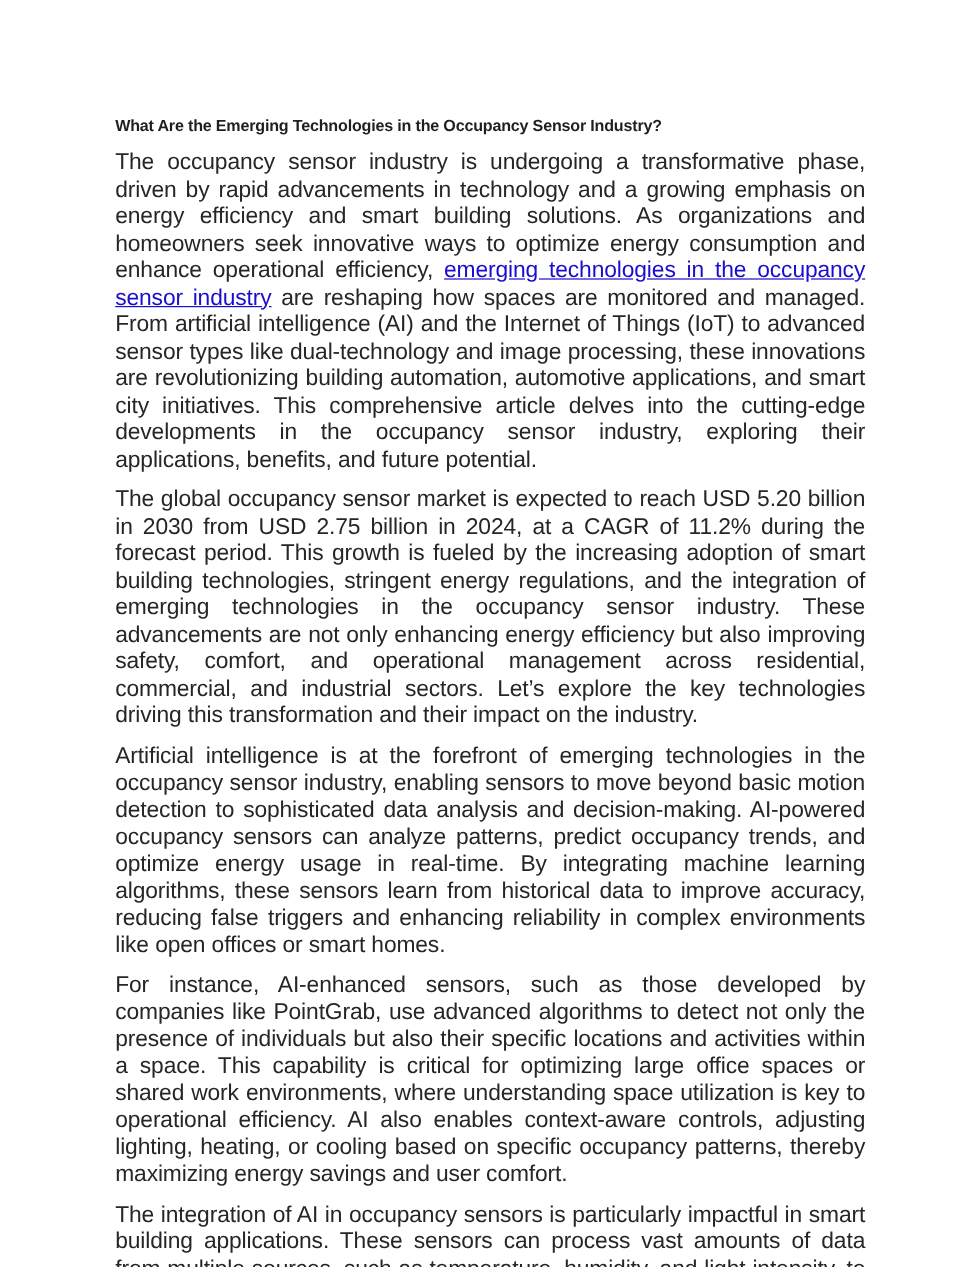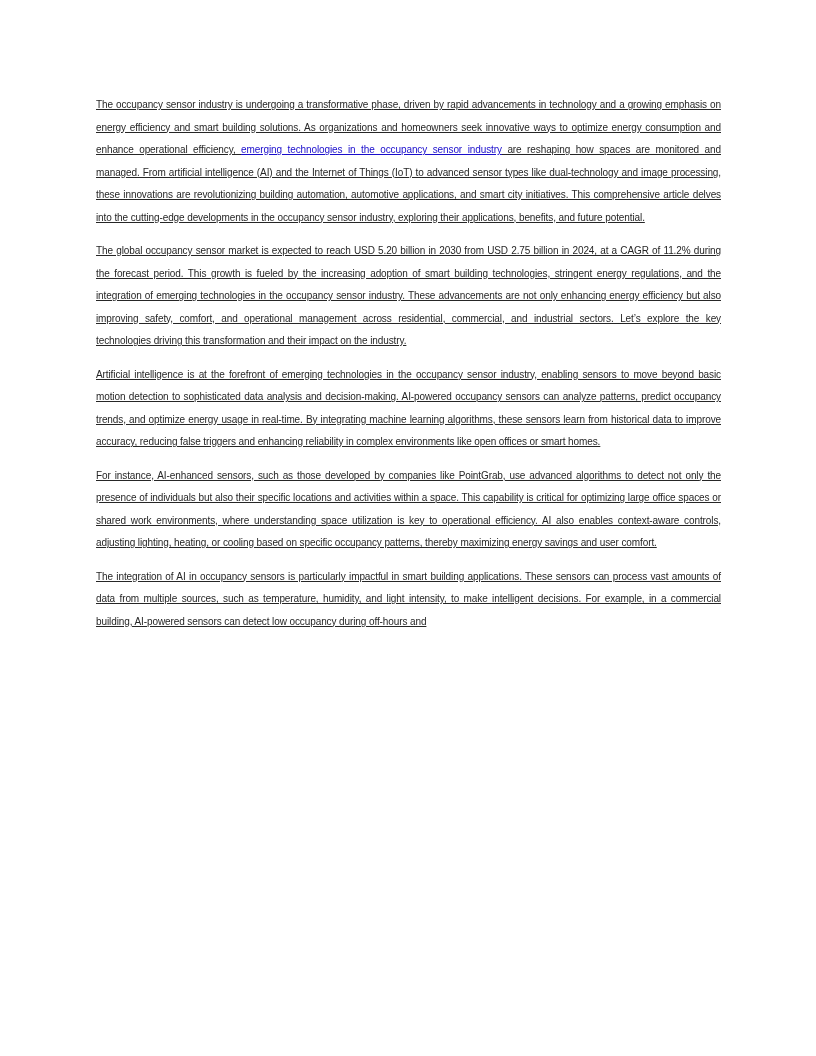--- a/index.html
+++ b/index.html
@@ -14,37 +14,37 @@
   }
   .heading {
     font-weight: bold;
     font-size: 13.4px;
     line-height: 22px;
     margin: 0 0 9px 0;
     color: #1f1f1f;
     letter-spacing: -0.15px;
   }
   .para {
-    font-size: 10px;
+    font-size: 19px;
     line-height: 22.5px;
     text-align: justify;
     margin: 0 0 11px 0;
     letter-spacing: -0.1px;
-    text-decoration: underline;
   }
   .para a {
     color: #1a0dcc;
     text-decoration: underline;
   }
   .h2 { margin-top: 2px; }
 </style>
 </head>
 <body>
 
 <div class="page">
+  <h1 class="heading">What Are the Emerging Technologies in the Occupancy Sensor Industry?</h1>
 
   <p class="para"><span>The occupancy sensor industry is undergoing a transformative phase, driven by rapid advancements in technology and a growing emphasis on energy efficiency and smart building solutions. As organizations and homeowners seek innovative ways to optimize energy consumption and enhance operational efficiency, </span><a href="#">emerging technologies in the occupancy sensor industry</a><span> are reshaping how spaces are monitored and managed. From artificial intelligence (AI) and the Internet of Things (IoT) to advanced sensor types like dual-technology and image processing, these innovations are revolutionizing building automation, automotive applications, and smart city initiatives. This comprehensive article delves into the cutting-edge developments in the occupancy sensor industry, exploring their applications, benefits, and future potential.</span></p>
 
   <p class="para">The global occupancy sensor market is expected to reach USD 5.20 billion in 2030 from USD 2.75 billion in 2024, at a CAGR of 11.2% during the forecast period. This growth is fueled by the increasing adoption of smart building technologies, stringent energy regulations, and the integration of emerging technologies in the occupancy sensor industry. These advancements are not only enhancing energy efficiency but also improving safety, comfort, and operational management across residential, commercial, and industrial sectors. Let’s explore the key technologies driving this transformation and their impact on the industry.</p>
 
 
   <p class="para">Artificial intelligence is at the forefront of emerging technologies in the occupancy sensor industry, enabling sensors to move beyond basic motion detection to sophisticated data analysis and decision-making. AI-powered occupancy sensors can analyze patterns, predict occupancy trends, and optimize energy usage in real-time. By integrating machine learning algorithms, these sensors learn from historical data to improve accuracy, reducing false triggers and enhancing reliability in complex environments like open offices or smart homes.</p>
   <p class="para">For instance, AI-enhanced sensors, such as those developed by companies like PointGrab, use advanced algorithms to detect not only the presence of individuals but also their specific locations and activities within a space. This capability is critical for optimizing large office spaces or shared work environments, where understanding space utilization is key to operational efficiency. AI also enables context-aware controls, adjusting lighting, heating, or cooling based on specific occupancy patterns, thereby maximizing energy savings and user comfort.</p>
   <p class="para">The integration of AI in occupancy sensors is particularly impactful in smart building applications. These sensors can process vast amounts of data from multiple sources, such as temperature, humidity, and light intensity, to make intelligent decisions. For example, in a commercial building, AI-powered sensors can detect low occupancy during off-hours and</p>
 </div>

